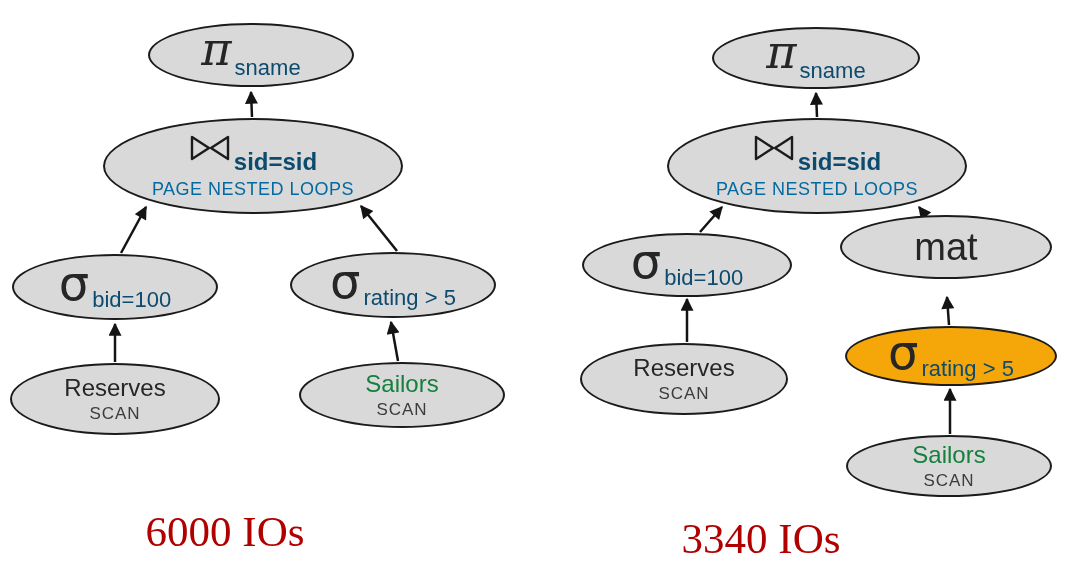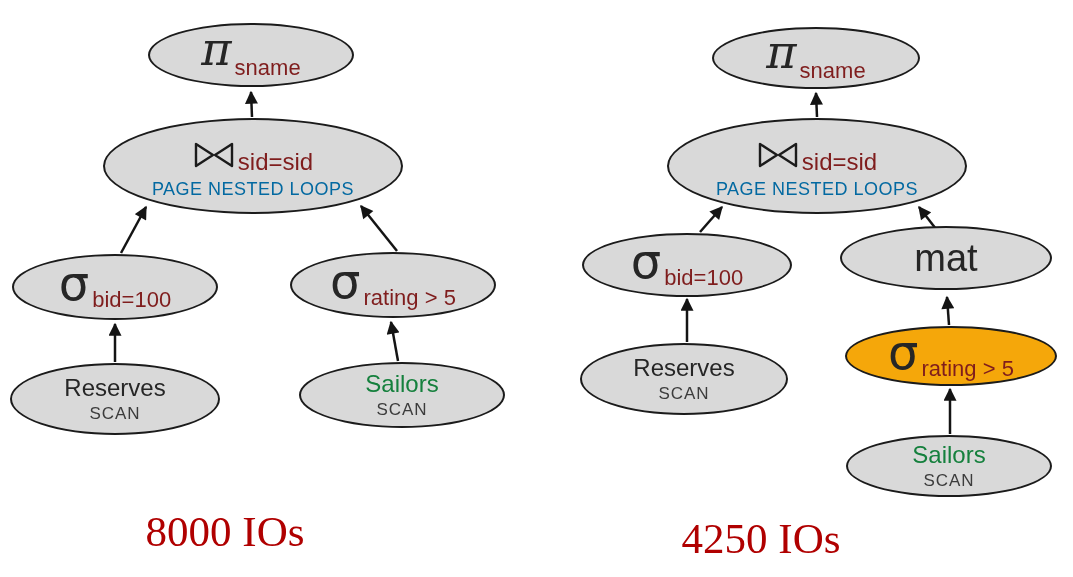--- a/index.html
+++ b/index.html
@@ -12,24 +12,24 @@
   .node{
     position:absolute;z-index:2;box-sizing:border-box;
     background:#d9d9d9;border:2px solid #1b1b1b;border-radius:50%;
     display:flex;flex-direction:column;align-items:center;justify-content:center;
     color:#262626;
   }
   .node.highlight{background:#f5a70a;}
   .symrow{display:flex;align-items:flex-start;line-height:1;}
   .sym{font-size:48px;line-height:0.85;font-family:"DejaVu Sans",sans-serif;}
   .pi-sym{font-size:46px;line-height:0.8;font-family:"DejaVu Serif",serif;font-style:italic;}
-  .subsym{font-size:22px;margin-left:3px;color:#7f1d1d;}
+  .subsym{font-size:22px;margin-left:3px;color:#0c4a6e;}
   .pi .subsym{margin-top:26px;}
   .sigma .subsym{margin-top:26px;}
-  .joinrow{display:flex;align-items:center;}
+  .joinrow{display:flex;align-items:flex-start;font-weight:bold;}
   .joinrow .subsym{font-size:24px;margin-top:16px;}
   .bowtie{margin-top:2px;}
   .algo{font-size:18px;color:#0369a1;letter-spacing:0.5px;margin-top:3px;}
   .rel-name{font-size:24px;line-height:1.15;}
   .rel-name.red{color:#15803d;}
   .scan{font-size:17px;color:#3c3c3c;letter-spacing:1px;margin-top:2px;}
   .mat-label{font-size:38px;line-height:1;}
   .cost{
     position:absolute;z-index:2;width:260px;text-align:center;
     font-family:"Liberation Serif","DejaVu Serif",serif;
@@ -97,21 +97,21 @@
   <div class="node" style="left:10px;top:363px;width:210px;height:72px;">
     <div class="rel-name">Reserves</div>
     <div class="scan">SCAN</div>
   </div>
 
   <div class="node" style="left:299px;top:362px;width:206px;height:66px;">
     <div class="rel-name red">Sailors</div>
     <div class="scan">SCAN</div>
   </div>
 
-  <div class="cost" style="left:95px;top:507px;">8000 IOs</div>
+  <div class="cost" style="left:95px;top:507px;">6000 IOs</div>
 
   <div class="node pi" style="left:712px;top:27px;width:208px;height:62px;">
     <div class="symrow">
       <span class="pi-sym">π</span>
       <span class="subsym">sname</span>
     </div>
   </div>
 
   <div class="node join" style="left:667px;top:118px;width:300px;height:96px;">
     <div class="joinrow">
@@ -124,36 +124,36 @@
     <div class="algo">PAGE NESTED LOOPS</div>
   </div>
 
   <div class="node sigma" style="left:582px;top:233px;width:210px;height:64px;">
     <div class="symrow">
       <span class="sym">σ</span>
       <span class="subsym">bid=100</span>
     </div>
   </div>
 
-  <div class="node" style="left:840px;top:226px;width:212px;height:64px;">
+  <div class="node" style="left:840px;top:215px;width:212px;height:64px;">
     <div class="mat-label">mat</div>
   </div>
 
   <div class="node" style="left:580px;top:343px;width:208px;height:72px;">
     <div class="rel-name">Reserves</div>
     <div class="scan">SCAN</div>
   </div>
 
   <div class="node sigma highlight" style="left:845px;top:326px;width:212px;height:60px;">
     <div class="symrow">
       <span class="sym">σ</span>
       <span class="subsym">rating &gt; 5</span>
     </div>
   </div>
 
   <div class="node" style="left:846px;top:435px;width:206px;height:62px;">
     <div class="rel-name red">Sailors</div>
     <div class="scan">SCAN</div>
   </div>
 
-  <div class="cost" style="left:631px;top:514px;">4250 IOs</div>
+  <div class="cost" style="left:631px;top:514px;">3340 IOs</div>
 
 </div>
 
 </body></html>

